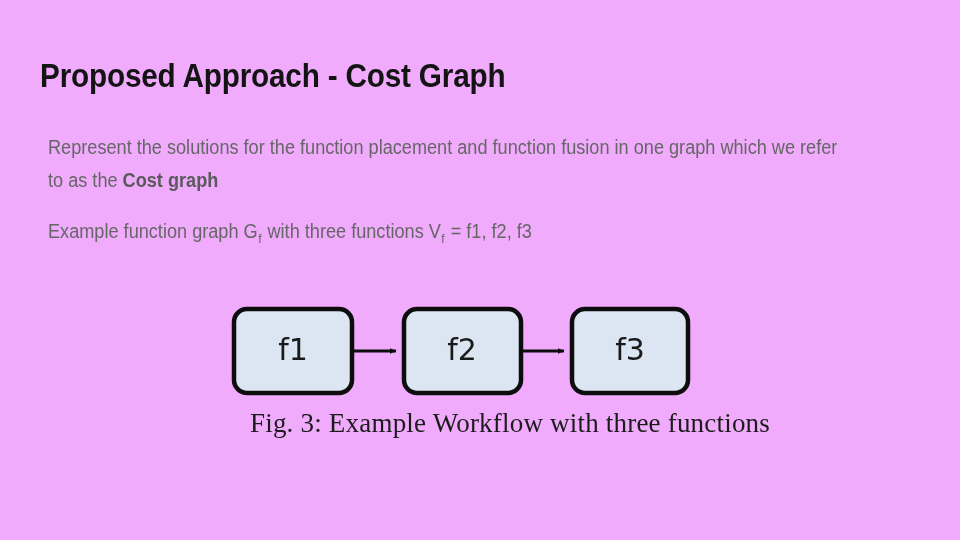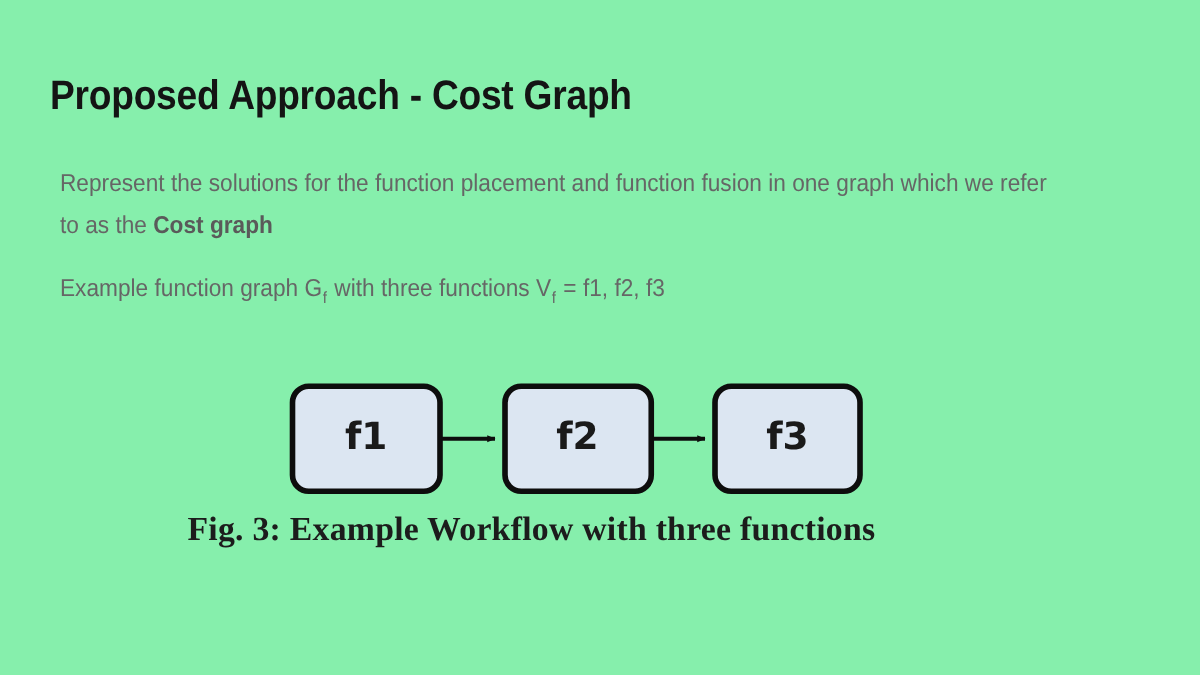--- a/index.html
+++ b/index.html
@@ -10,21 +10,21 @@
     width: 960px;
     height: 540px;
     background: #ffffff;
     font-family: "Liberation Sans", sans-serif;
     overflow: hidden;
     position: relative;
   }
   .slide {
     position: absolute;
     inset: 0;
-    background: #86efac;
+    background: #f0abfc;
   }
 
   
   .slide-title {
     position: absolute;
     left: 40px;
     top: 56px;
     font-size: 33px;
     line-height: 40px;
     font-weight: bold;
@@ -66,31 +66,30 @@
     padding-right: 1px;
   }
 
   
   .figure {
     position: absolute;
     left: 150px;
     top: 296px;
     width: 620px;
     height: 160px;
-    font-weight: bold;
   }
   .figure-svg {
     display: block;
   }
   .fig-caption {
     position: absolute;
     left: 0;
     top: 110px;
     width: 620px;
-    text-align: left;
+    text-align: right;
     font-family: "Liberation Serif", serif;
     font-size: 27px;
     line-height: 34px;
     color: #1c1c1c;
     white-space: nowrap;
     letter-spacing: 0.2px;
   }
 </style>
 </head>
 <body>

